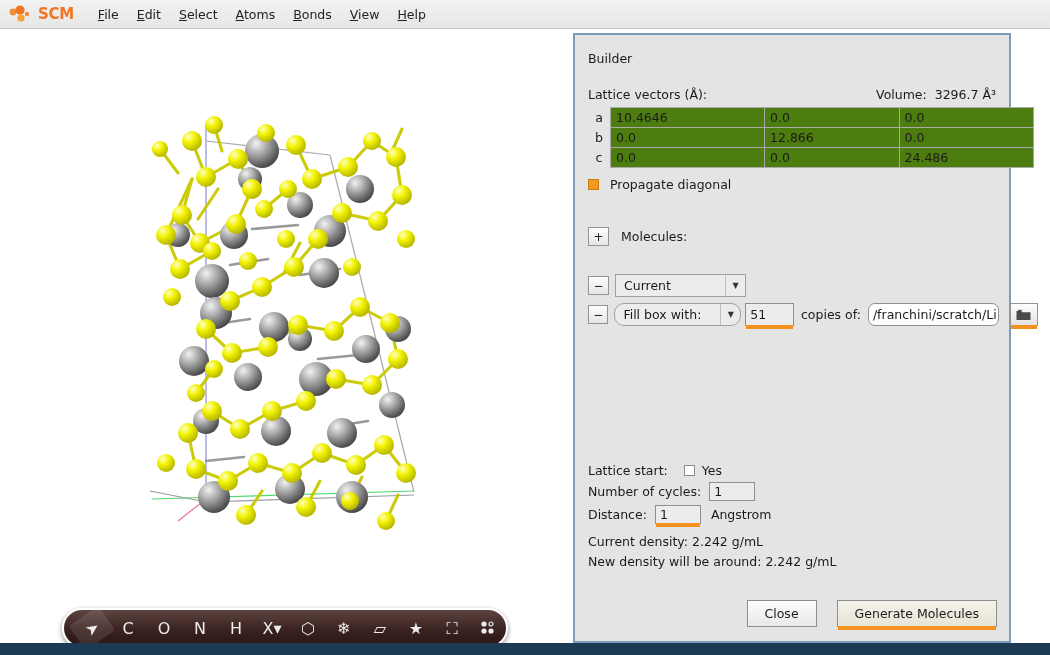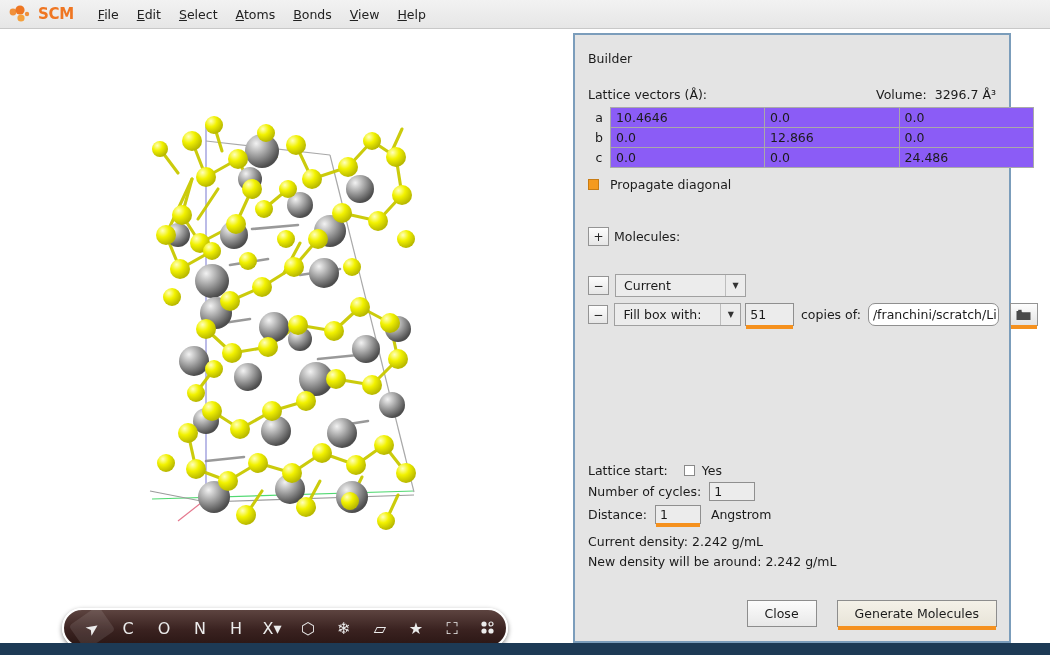--- a/index.html
+++ b/index.html
@@ -64,56 +64,56 @@
   #lat-label{position:absolute;left:13px;top:52px;font-size:12.5px;}
   #volume{position:absolute;right:13px;top:52px;font-size:12.5px;white-space:nowrap;}
   
   #lattice{position:absolute;left:13px;top:72px;width:446px;}
   #lattice table{border-collapse:collapse;width:100%;}
   #lattice td.rl{
     width:18px;text-align:center;font-size:12.5px;background:transparent;
     border:none;padding:1px 2px;
   }
   #lattice td.cell{
-    border:1px solid #a9a9a9;background:#8b5cf6;
+    border:1px solid #a9a9a9;background:#4d7c0f;
     font-size:12.5px;padding:2px 5px;height:15px;
   }
   #lattice td.cell:first-of-type{}
   
   #propagate{position:absolute;left:13px;top:142px;display:flex;align-items:center;}
   .cbox{width:11px;height:11px;border:1px solid #8a8a8a;background:#fff;box-sizing:border-box;display:inline-block;}
   .cbox.on{background:#f59a1e;border-color:#c87c14;}
   #propagate span.lbl{margin-left:11px;font-size:12.5px;}
   
   #mol-head{position:absolute;left:13px;top:192px;display:flex;align-items:center;}
   .sqbtn{
     width:21px;height:19px;border:1px solid #949494;
     background:linear-gradient(#fdfdfd,#e6e6e6);
     display:flex;align-items:center;justify-content:center;
     font-size:12px;color:#222;box-sizing:border-box;cursor:default;
   }
-  #mol-head .lbl{margin-left:5px;font-size:12.5px;}
+  #mol-head .lbl{margin-left:12px;font-size:12.5px;}
   
   #mol-rows{position:absolute;left:13px;top:238px;width:450px;}
   .mrow{display:flex;align-items:center;height:25px;margin-bottom:1px;}
   .mrow .sqbtn{margin-right:6px;}
   .combo{
     display:flex;align-items:stretch;border:1px solid #a0a0a0;
     background:#ececec;height:23px;box-sizing:border-box;
   }
   .combo .ctext{
     display:flex;align-items:center;padding:0 8px;font-size:12.5px;white-space:nowrap;
   }
   .combo .carrow{
     width:19px;display:flex;align-items:center;justify-content:center;
     border-left:1px solid #bdbdbd;font-size:8px;color:#333;
   }
   .combo.w1{width:131px;gap:26px;}
   .combo.w1 .ctext{flex:1;}
-  .combo.w2{width:131px;}
+  .combo.w2{width:131px;border-radius:10px;}
   .combo.w2 .ctext{flex:1;}
   .tfield{
     border:1px solid #8f8f8f;background:#ececec;height:23px;
     font-size:12.5px;display:flex;align-items:center;padding:0 4px;
     box-sizing:border-box;position:relative;
   }
   .tfield.white{background:#ffffff;}
   .focusbar{position:absolute;left:0;bottom:-4px;height:4px;background:#f5911e;width:100%;}
   .inline-lbl{font-size:12.5px;margin:0 7px;white-space:nowrap;}
   .folderbtn{

